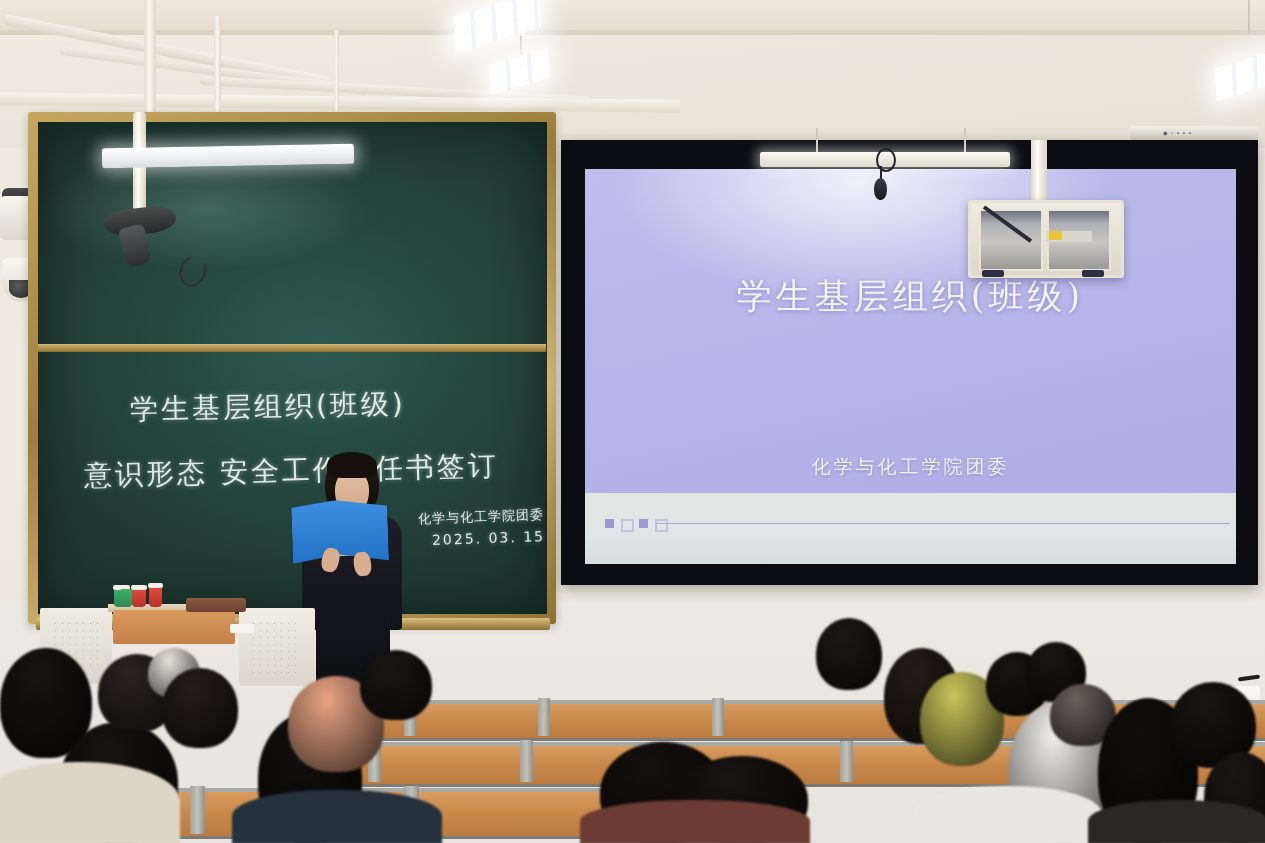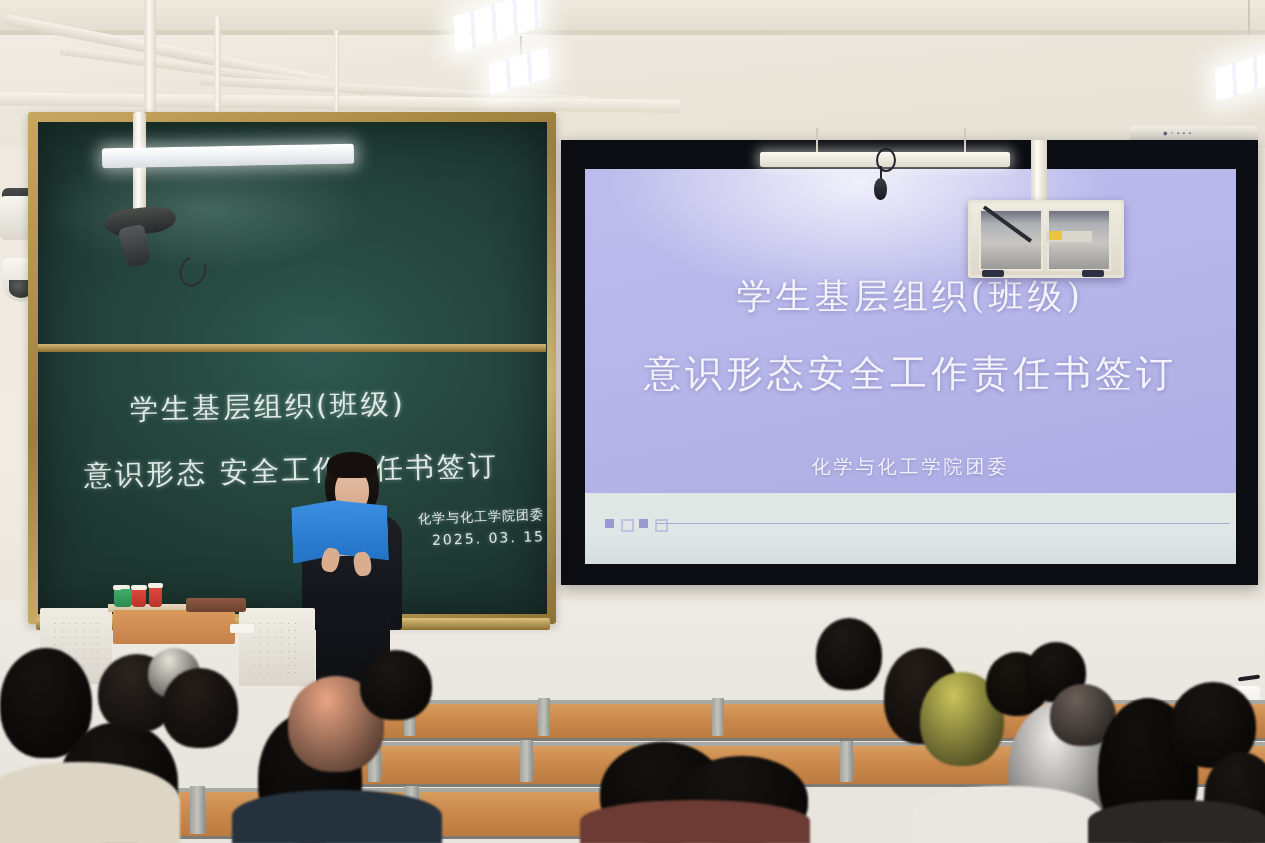--- a/index.html
+++ b/index.html
@@ -416,21 +416,20 @@
   <div class="cam-cord"></div>
 
   <div class="scr-housing"></div>
   <div class="scr-housing-logo">◆ ▫ ▪ ▪ ▪</div>
 
   <div class="screen-outer">
     <div class="screen-surface">
 
       <div class="slide">
         <div class="slide-title t1">学生基层组织(班级)</div>
-        <div class="slide-title t2">意识形态安全工作责任书签订</div>
         <div class="slide-sub">化学与化工学院团委</div>
       </div>
 
       <div class="slide-footer">
         <div class="foot-sq f" style="left:20px;"></div>
         <div class="foot-sq o" style="left:36px;"></div>
         <div class="foot-sq f" style="left:54px;"></div>
         <div class="foot-sq o" style="left:70px;"></div>
         <div class="foot-line"></div>
       </div>

